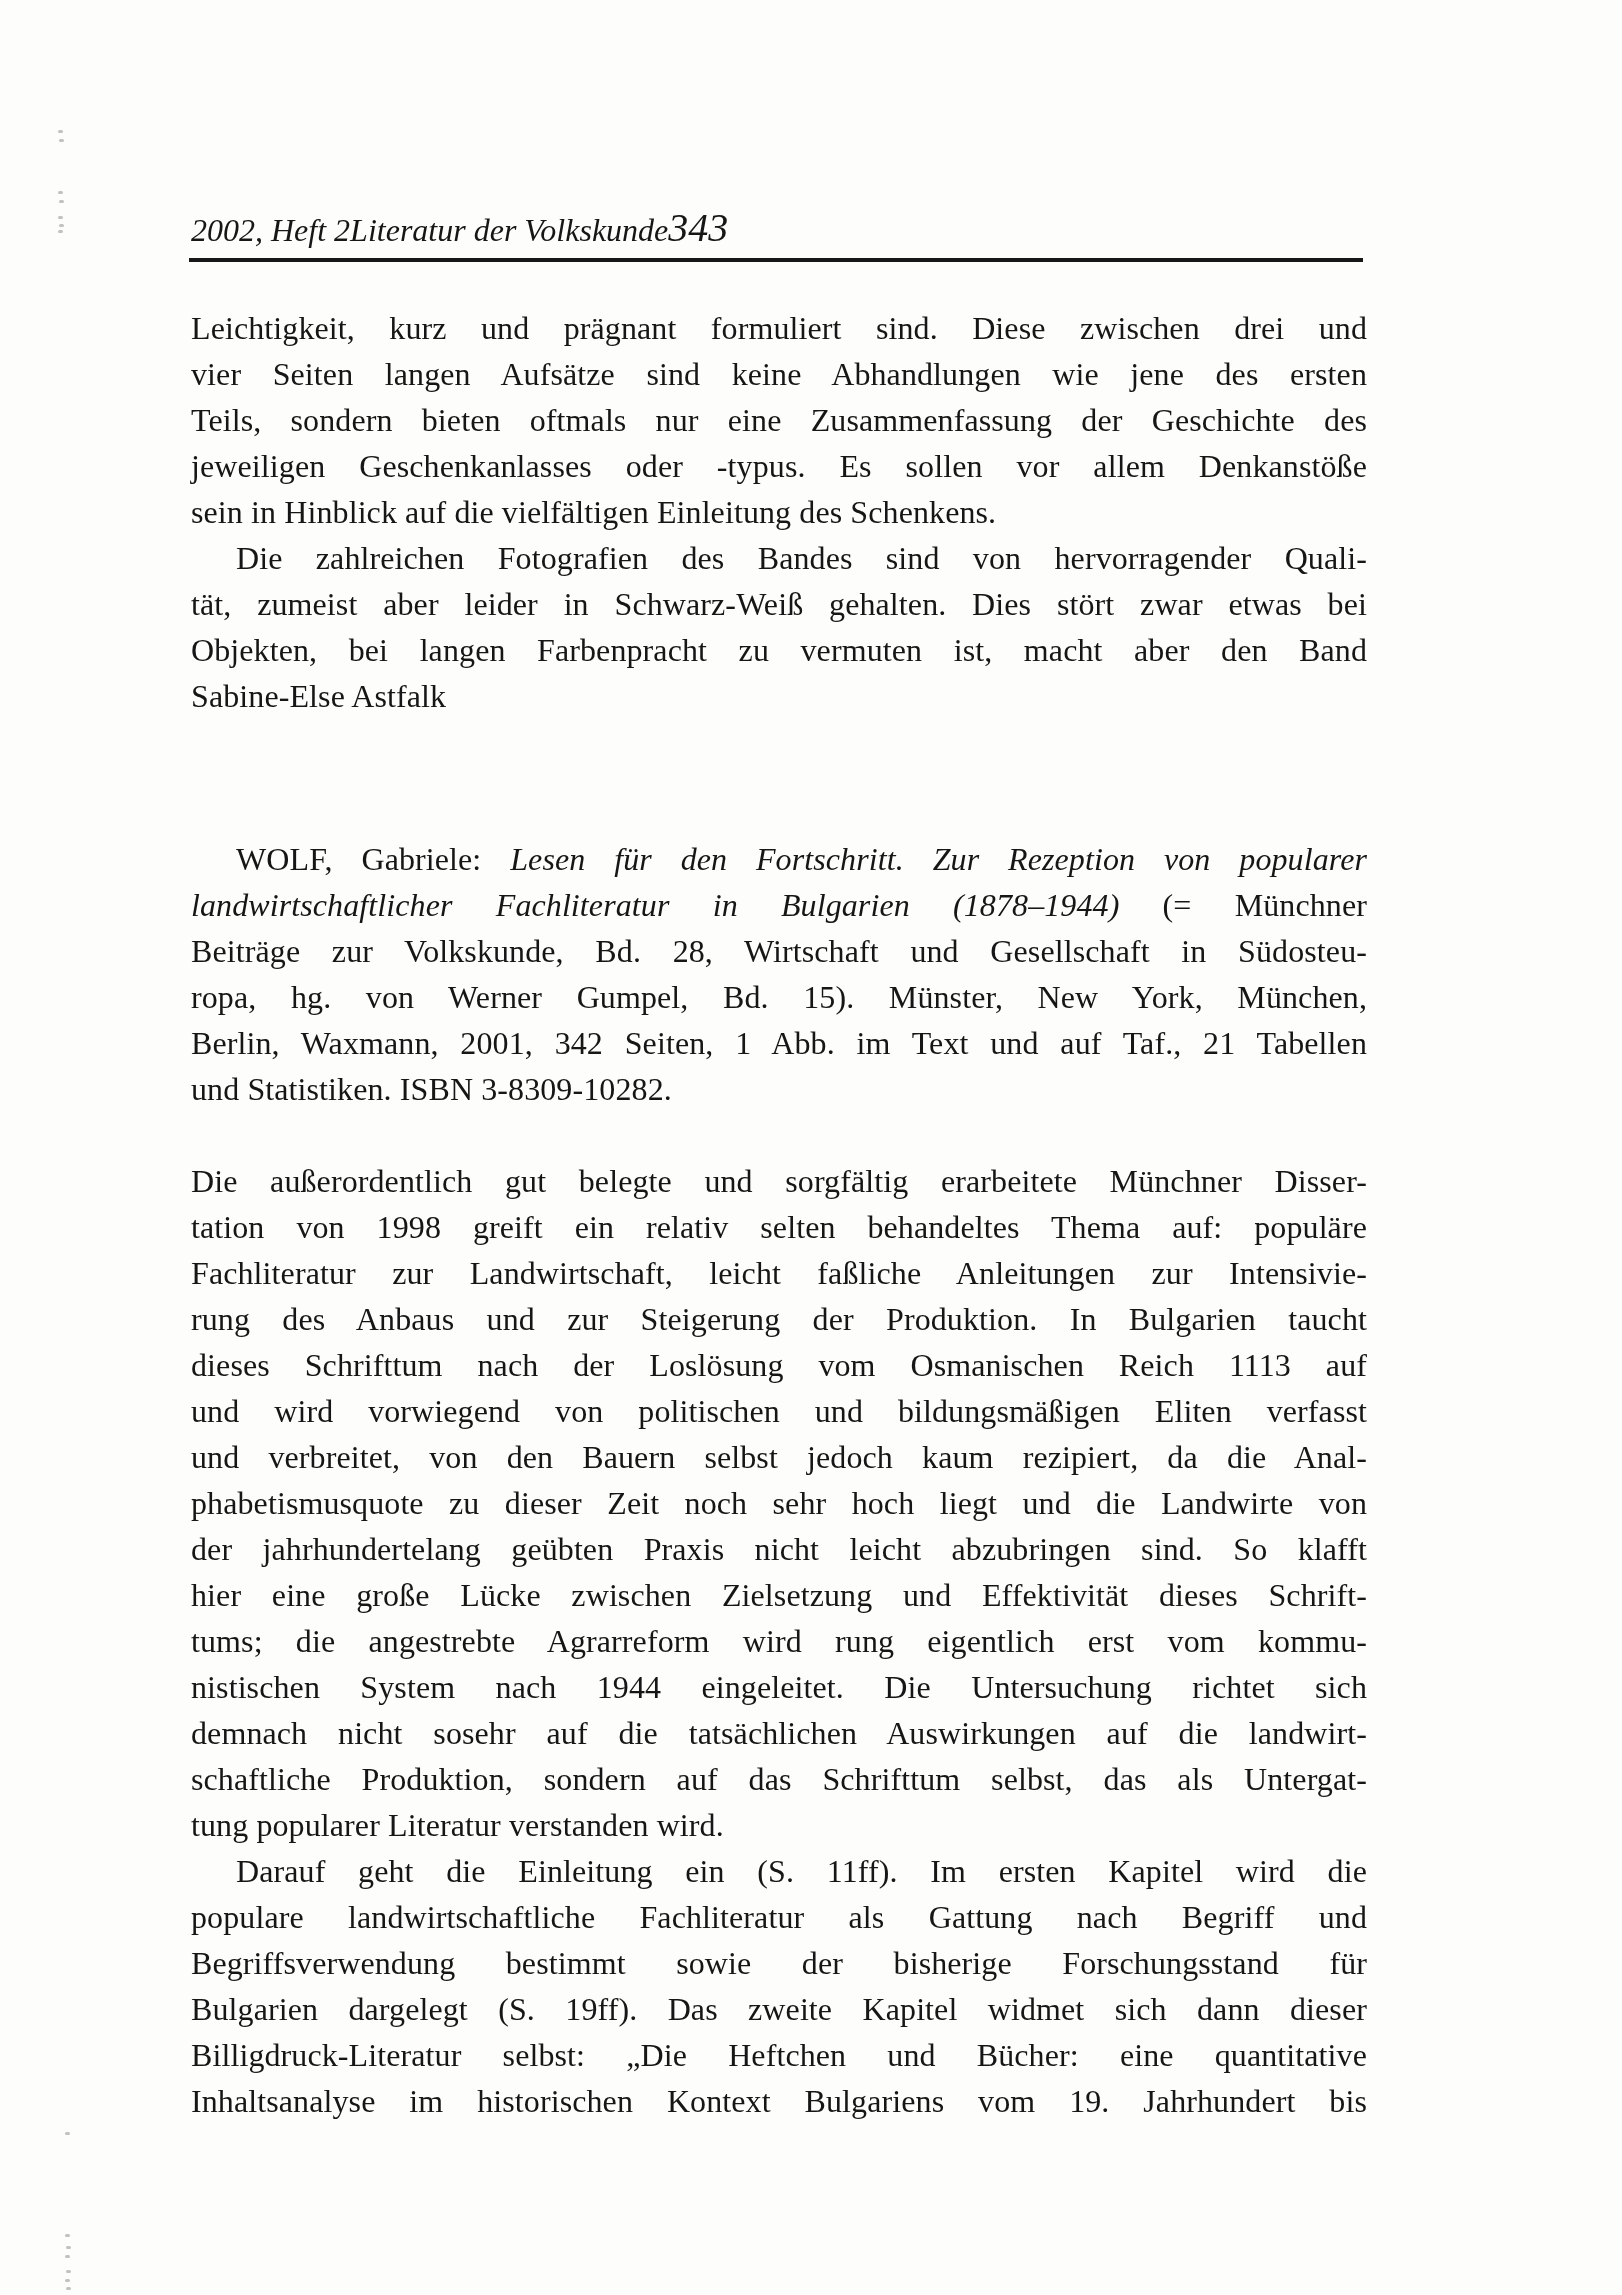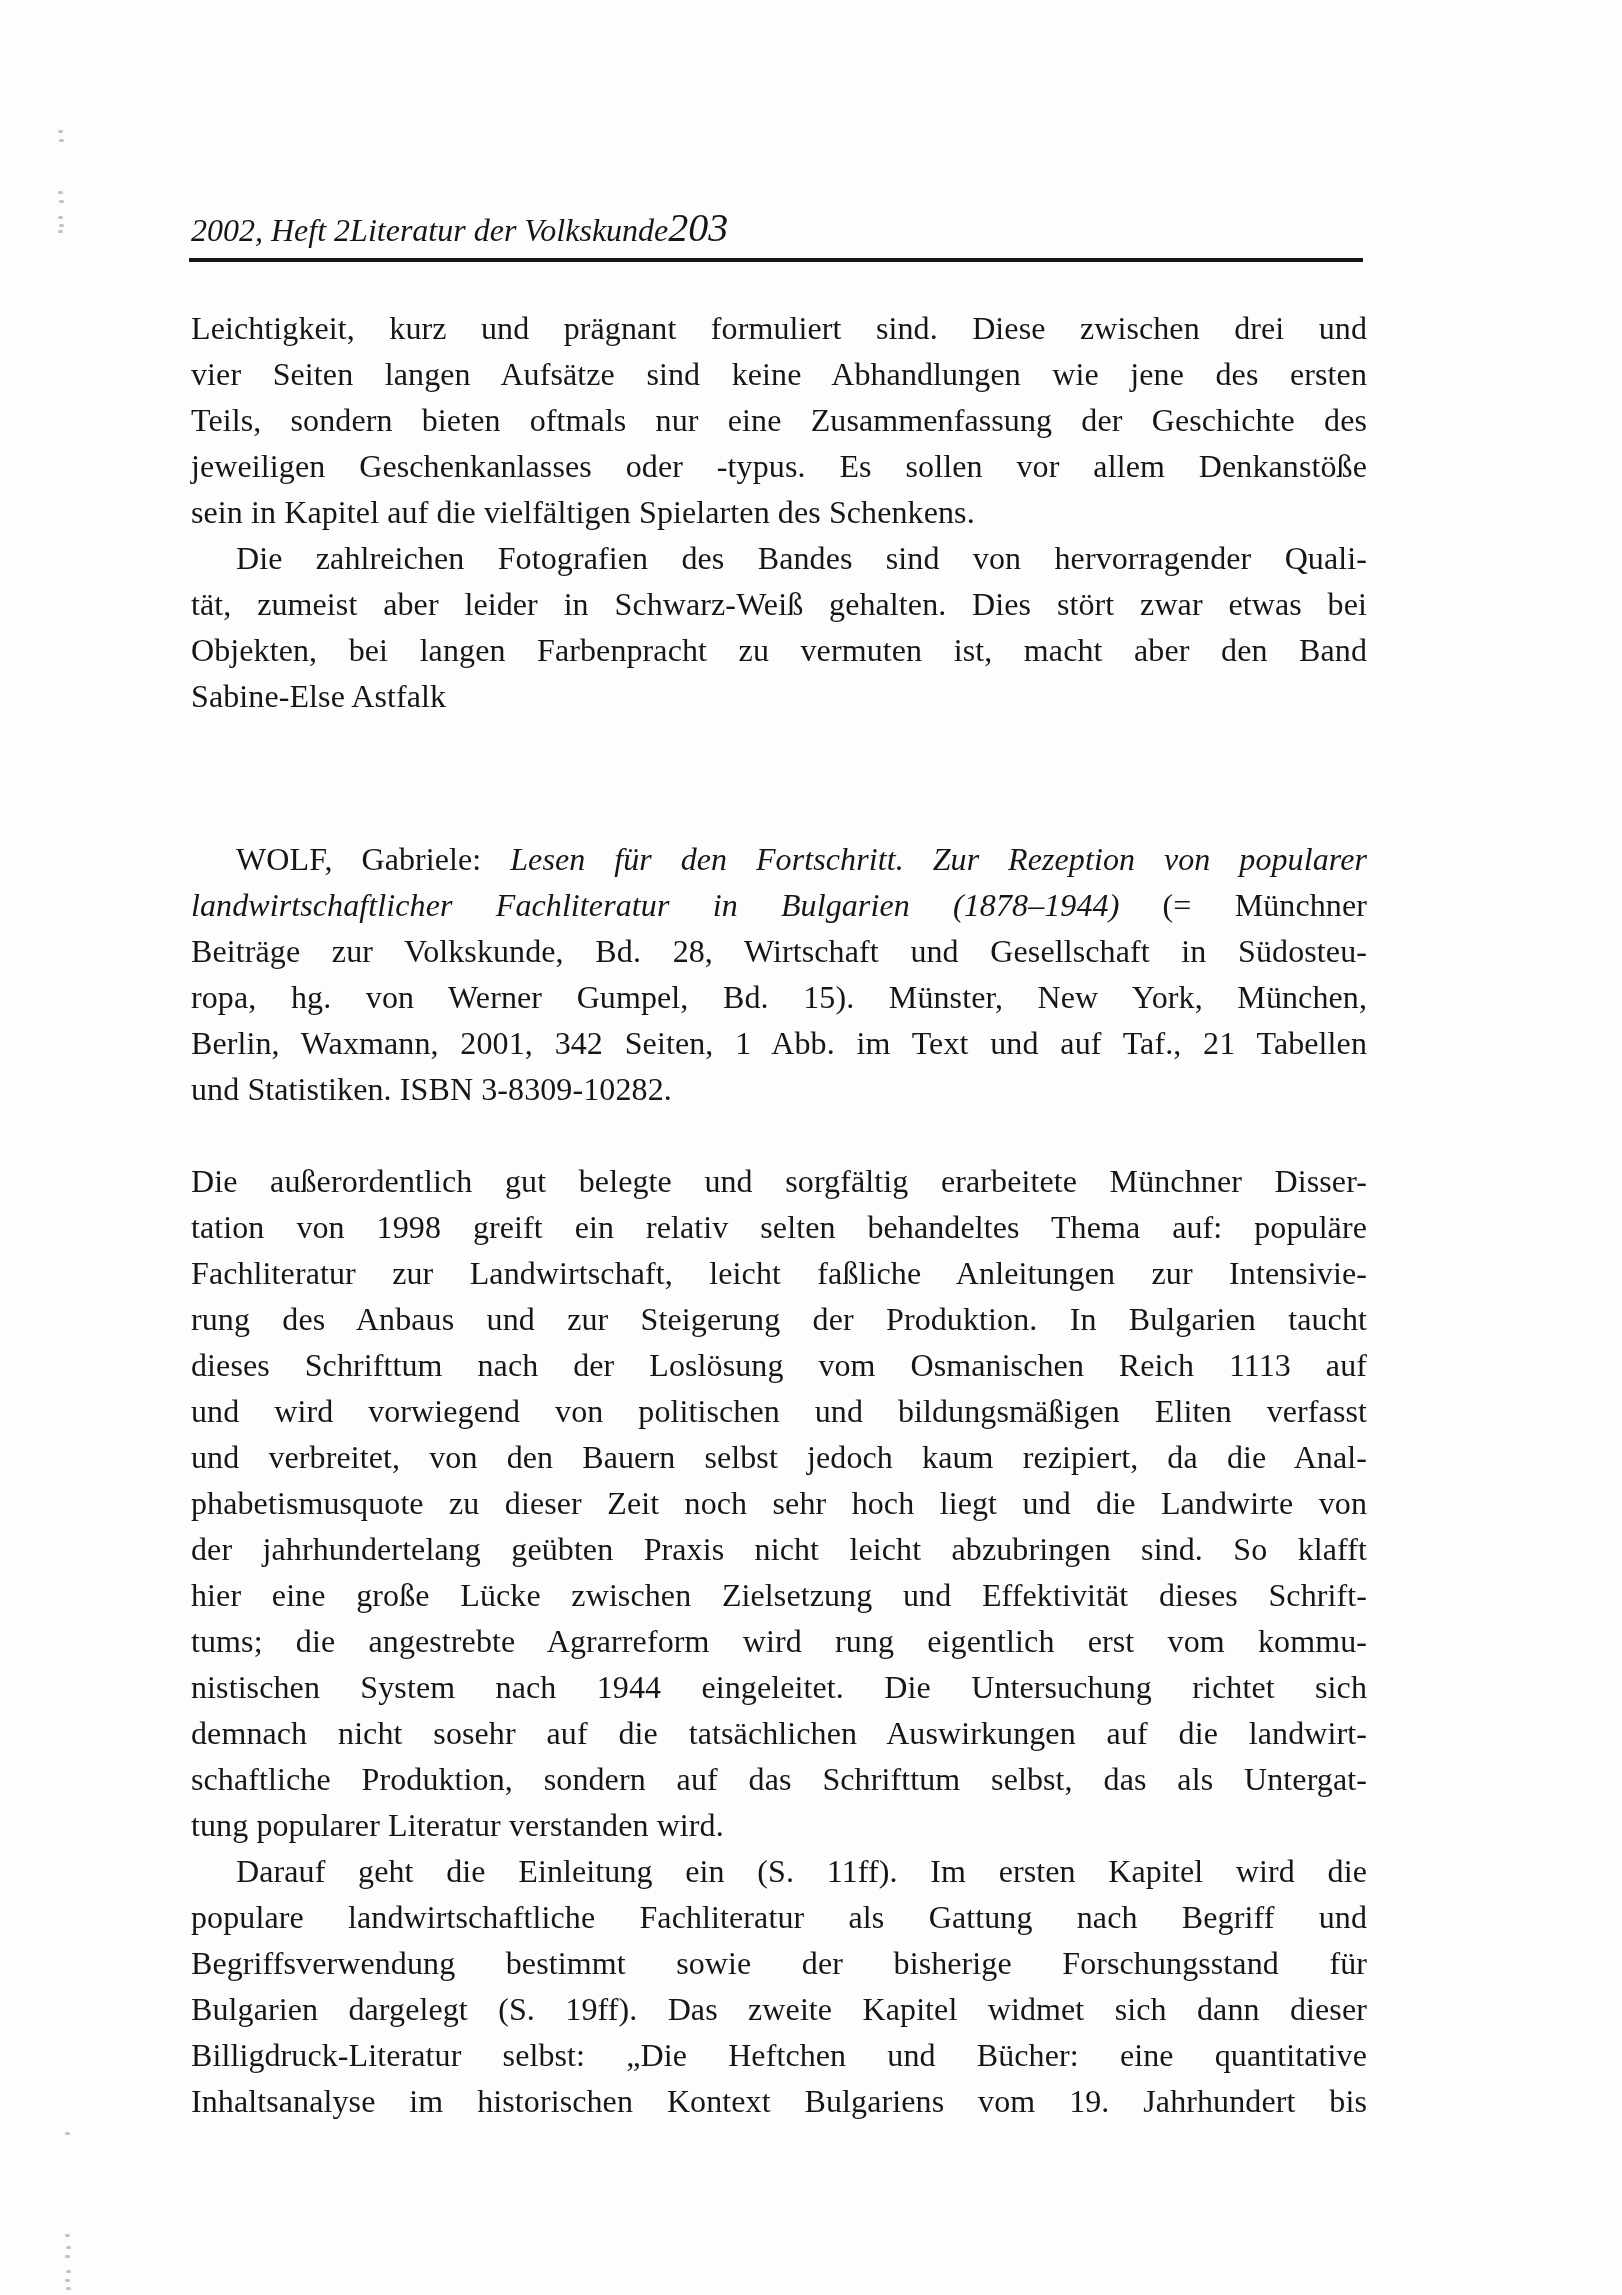--- a/index.html
+++ b/index.html
@@ -58,32 +58,32 @@
     background: #c2c2c2;
     border-radius: 1.6px;
   }
 </style>
 </head>
 <body>
 
 <div class="page-header">
   <span class="h-left">2002, Heft 2</span>
   <span class="h-center">Literatur der Volkskunde</span>
-  <span class="h-right">203</span>
+  <span class="h-right">343</span>
 </div>
 
 <div class="header-rule"></div>
 
 <div class="text-body">
     <div class="para blk-paragraph-1">
       <div class="line jl"><span>Leichtigkeit, kurz und prägnant formuliert sind. Diese zwischen drei und</span></div>
       <div class="line jl"><span>vier Seiten langen Aufsätze sind keine Abhandlungen wie jene des ersten</span></div>
       <div class="line jl"><span>Teils, sondern bieten oftmals nur eine Zusammenfassung der Geschichte des</span></div>
       <div class="line jl"><span>jeweiligen Geschenkanlasses oder -typus. Es sollen vor allem Denkanstöße</span></div>
-      <div class="line"><span>sein in Kapitel auf die vielfältigen Spielarten des Schenkens.</span></div>
+      <div class="line"><span>sein in Hinblick auf die vielfältigen Einleitung des Schenkens.</span></div>
     </div>
     <div class="para blk-paragraph-2">
       <div class="line jl ind"><span>Die zahlreichen Fotografien des Bandes sind von hervorragender Quali-</span></div>
       <div class="line jl"><span>tät, zumeist aber leider in Schwarz-Weiß gehalten. Dies stört zwar etwas bei</span></div>
       <div class="line jl"><span>Objekten, bei langen Farbenpracht zu vermuten ist, macht aber den Band</span></div>
     </div>
     <div class="para blk-signature right">
       <div class="line"><span>Sabine-Else Astfalk</span></div>
     </div>
     <div class="para blk-citation">

